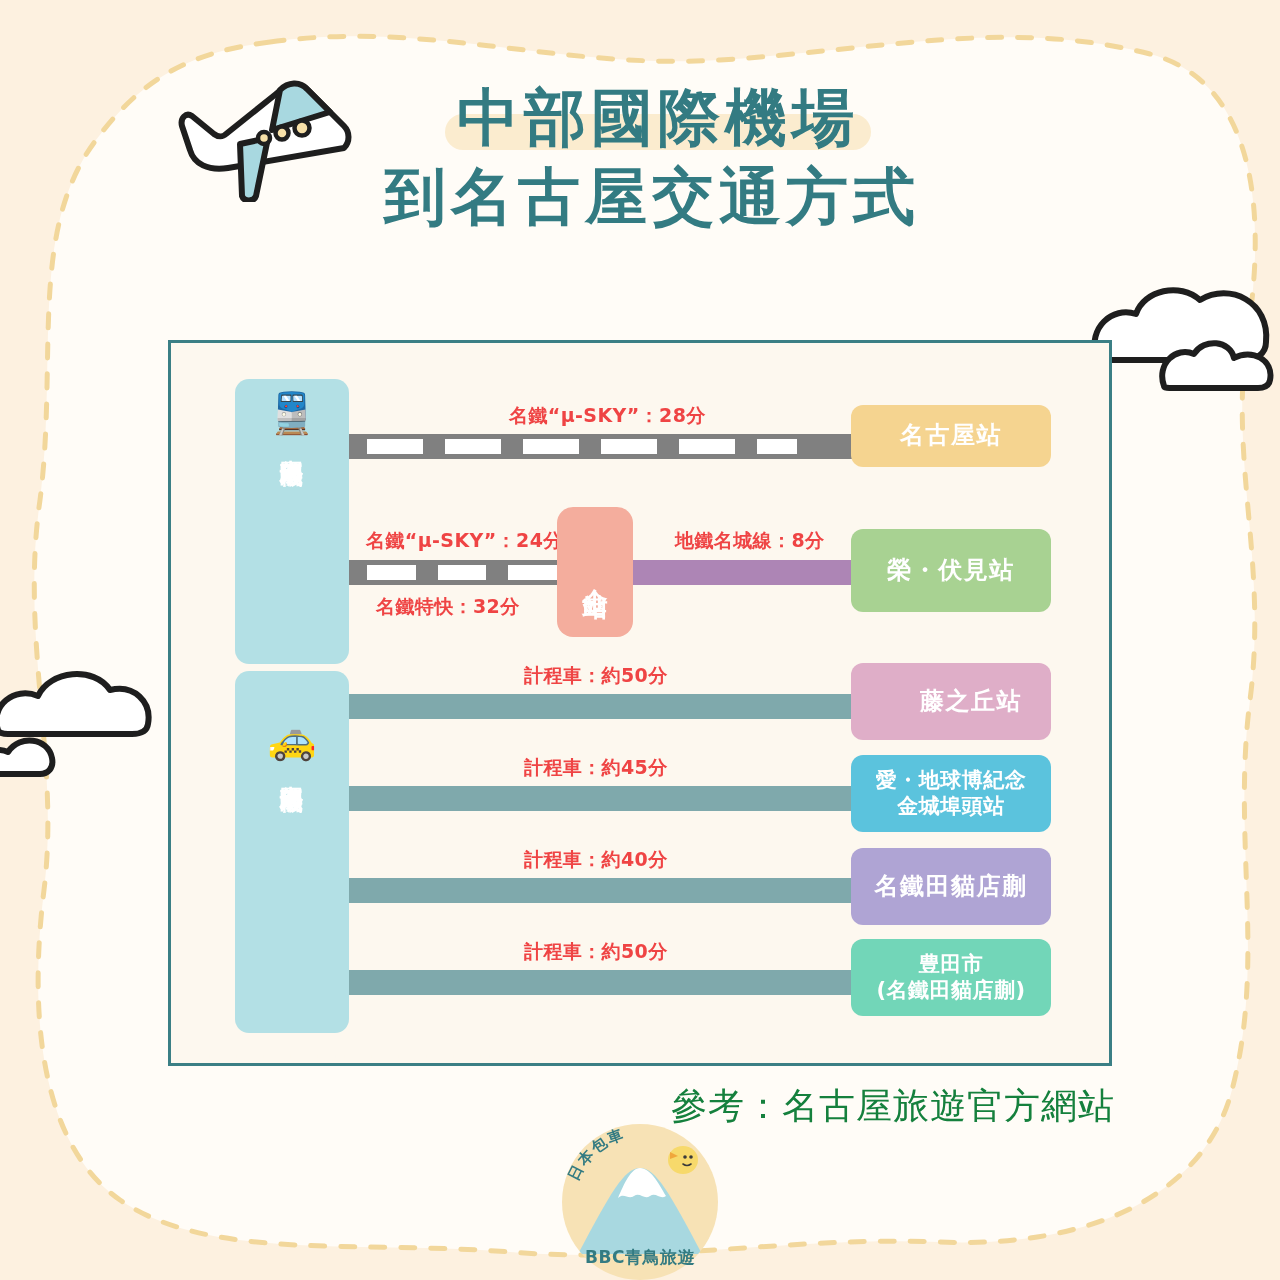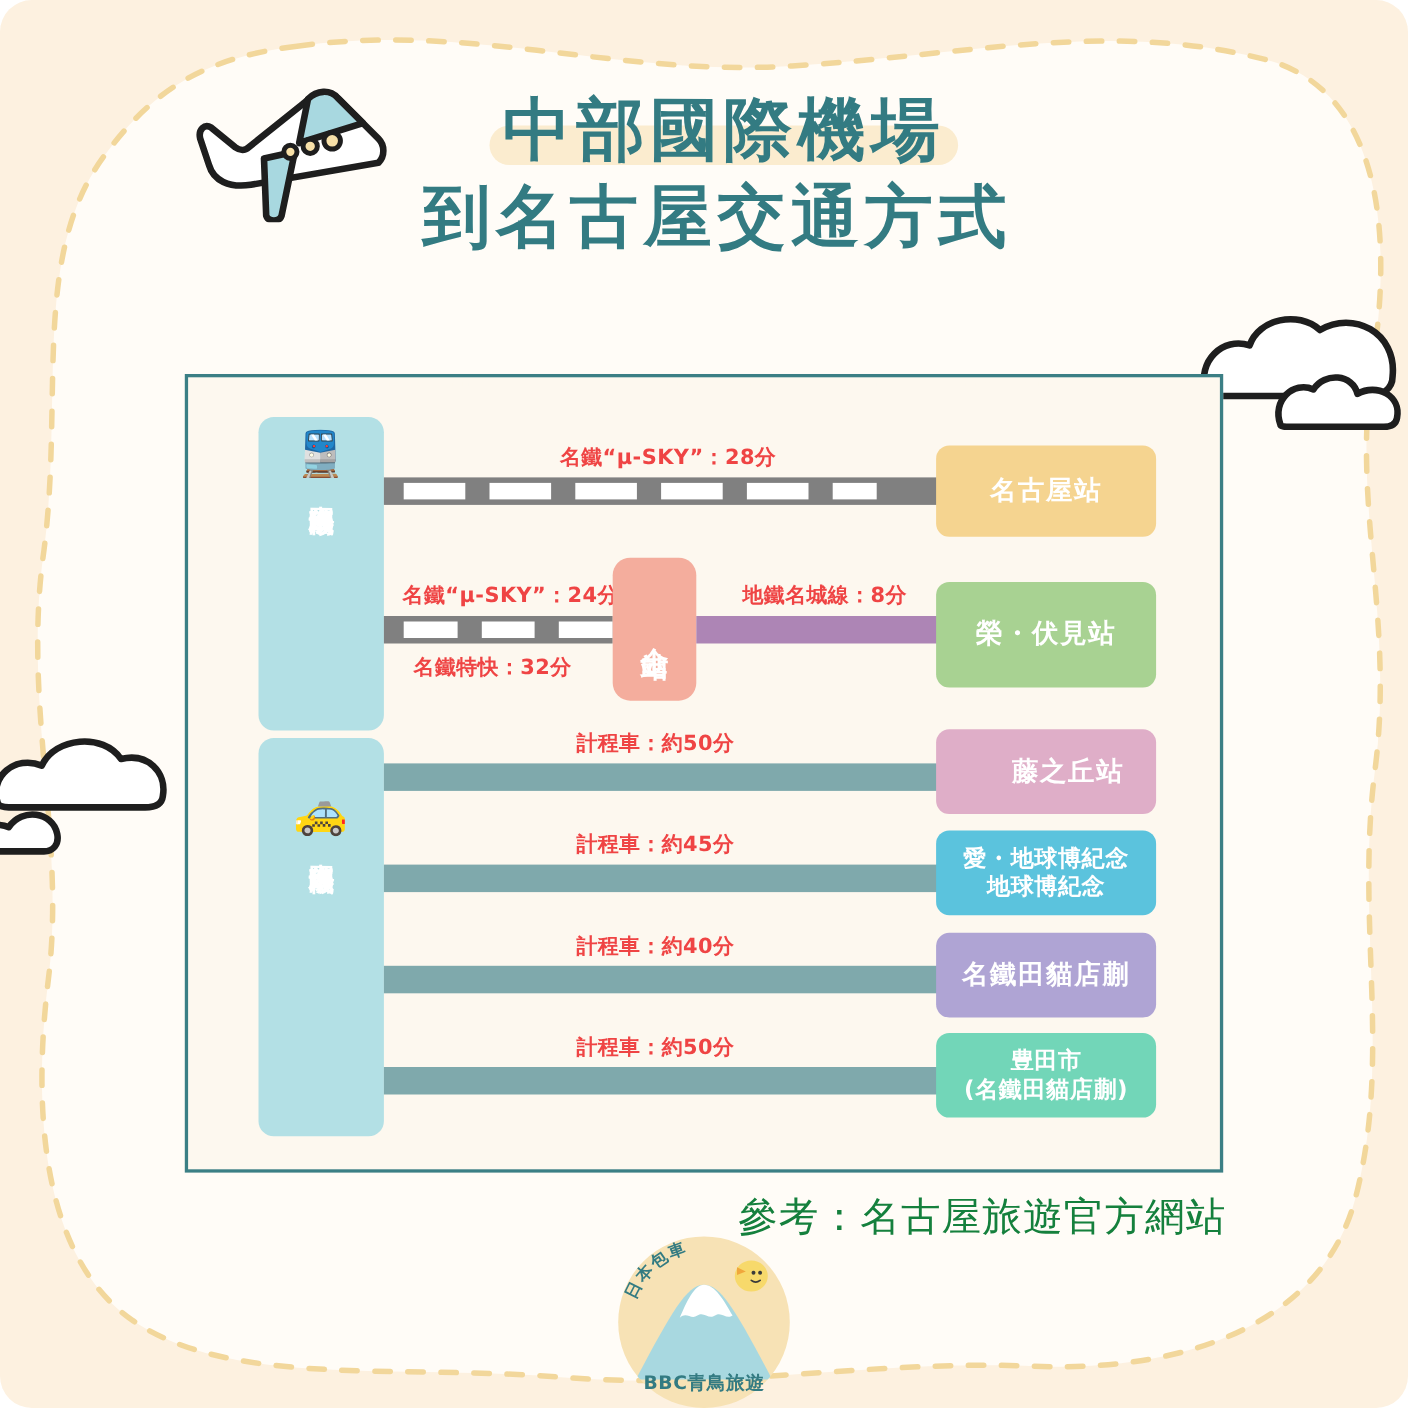--- a/index.html
+++ b/index.html
@@ -8,21 +8,20 @@
   html, body {
     width: 1280px; height: 1280px;
     overflow: hidden;
     font-family: "Liberation Sans", "DejaVu Sans", sans-serif;
   }
 
   #stage {
     position: relative;
     width: 1280px; height: 1280px;
     background: #fdf1e0;
-    border-radius: 29px;
   }
 
   
   .blob-wrap { position: absolute; inset: 0; }
   .blob-wrap svg { display: block; width: 1280px; height: 1280px; }
 
   
   .header {
     position: absolute;
     left: 0; top: 78px;
@@ -276,42 +275,42 @@
       <div class="route">
         <div class="seg-label" style="left:338px; top:60px;">名鐵“μ-SKY”：28分</div>
         <div class="rail" style="left:178px; top:91px; width:516px;">
           <i></i>
             <i></i>
             <i></i>
             <i></i>
             <i></i>
             <i style="width:40px;"></i>
         </div>
-        <div class="dest" style="left:680px; top:62px; height:83px; background:#f5d490;">
+        <div class="dest" style="left:680px; top:62px; height:62px; background:#f5d490;">
           <span>名古屋站</span>
         </div>
       </div>
 
       <div class="route">
         <div class="seg-label" style="left:195px; top:185px;">名鐵“μ-SKY”：24分</div>
         <div class="seg-label" style="left:205px; top:251px;">名鐵特快：32分</div>
         <div class="rail" style="left:178px; top:217px; width:208px;">
           <i></i>
             <i></i>
             <i></i>
         </div>
 
         <div class="transfer" style="left:386px; top:164px; height:130px;">
           <span>金山站</span>
         </div>
 
         <div class="seg-label" style="left:487px; top:185px;margin-left:17px;">地鐵名城線：8分</div>
         <div class="bar subway" style="left:462px; top:217px; width:232px;"></div>
 
-        <div class="dest" style="left:680px; top:186px; height:96px; background:#a8d292;">
+        <div class="dest" style="left:680px; top:186px; height:83px; background:#a8d292;">
           <span>榮・伏見站</span>
         </div>
       </div>
 
       <div class="origin" id="origin-taxi">
         <div class="ico" style="margin-top:48px;">🚕</div>
         <div class="vlabel">中部國際機場</div>
       </div>
 
       <div class="route">
@@ -320,21 +319,21 @@
         <div class="dest" style="left:680px; top:320px; height:77px; background:#dfaec8;padding-left:40px;">
           <span>藤之丘站</span>
         </div>
       </div>
 
       <div class="route">
         <div class="seg-label" style="left:353px; top:412px;text-align:center;">計程車：約45分</div>
         <div class="bar taxi" style="left:178px; top:443px; width:516px;"></div>
         <div class="dest small" style="left:680px; top:412px; height:77px; background:#5bc3dd; flex-direction:column;">
           <span>愛・地球博紀念</span>
-          <span>地球博紀念</span>
+          <span>金城埠頭站</span>
         </div>
       </div>
 
       <div class="route">
         <div class="seg-label" style="left:353px; top:504px;">計程車：約40分</div>
         <div class="bar taxi" style="left:178px; top:535px; width:516px;"></div>
         <div class="dest" style="left:680px; top:505px; height:77px; background:#afa4d4;">
           <span>名鐵田貓店蒯</span>
         </div>
       </div>

